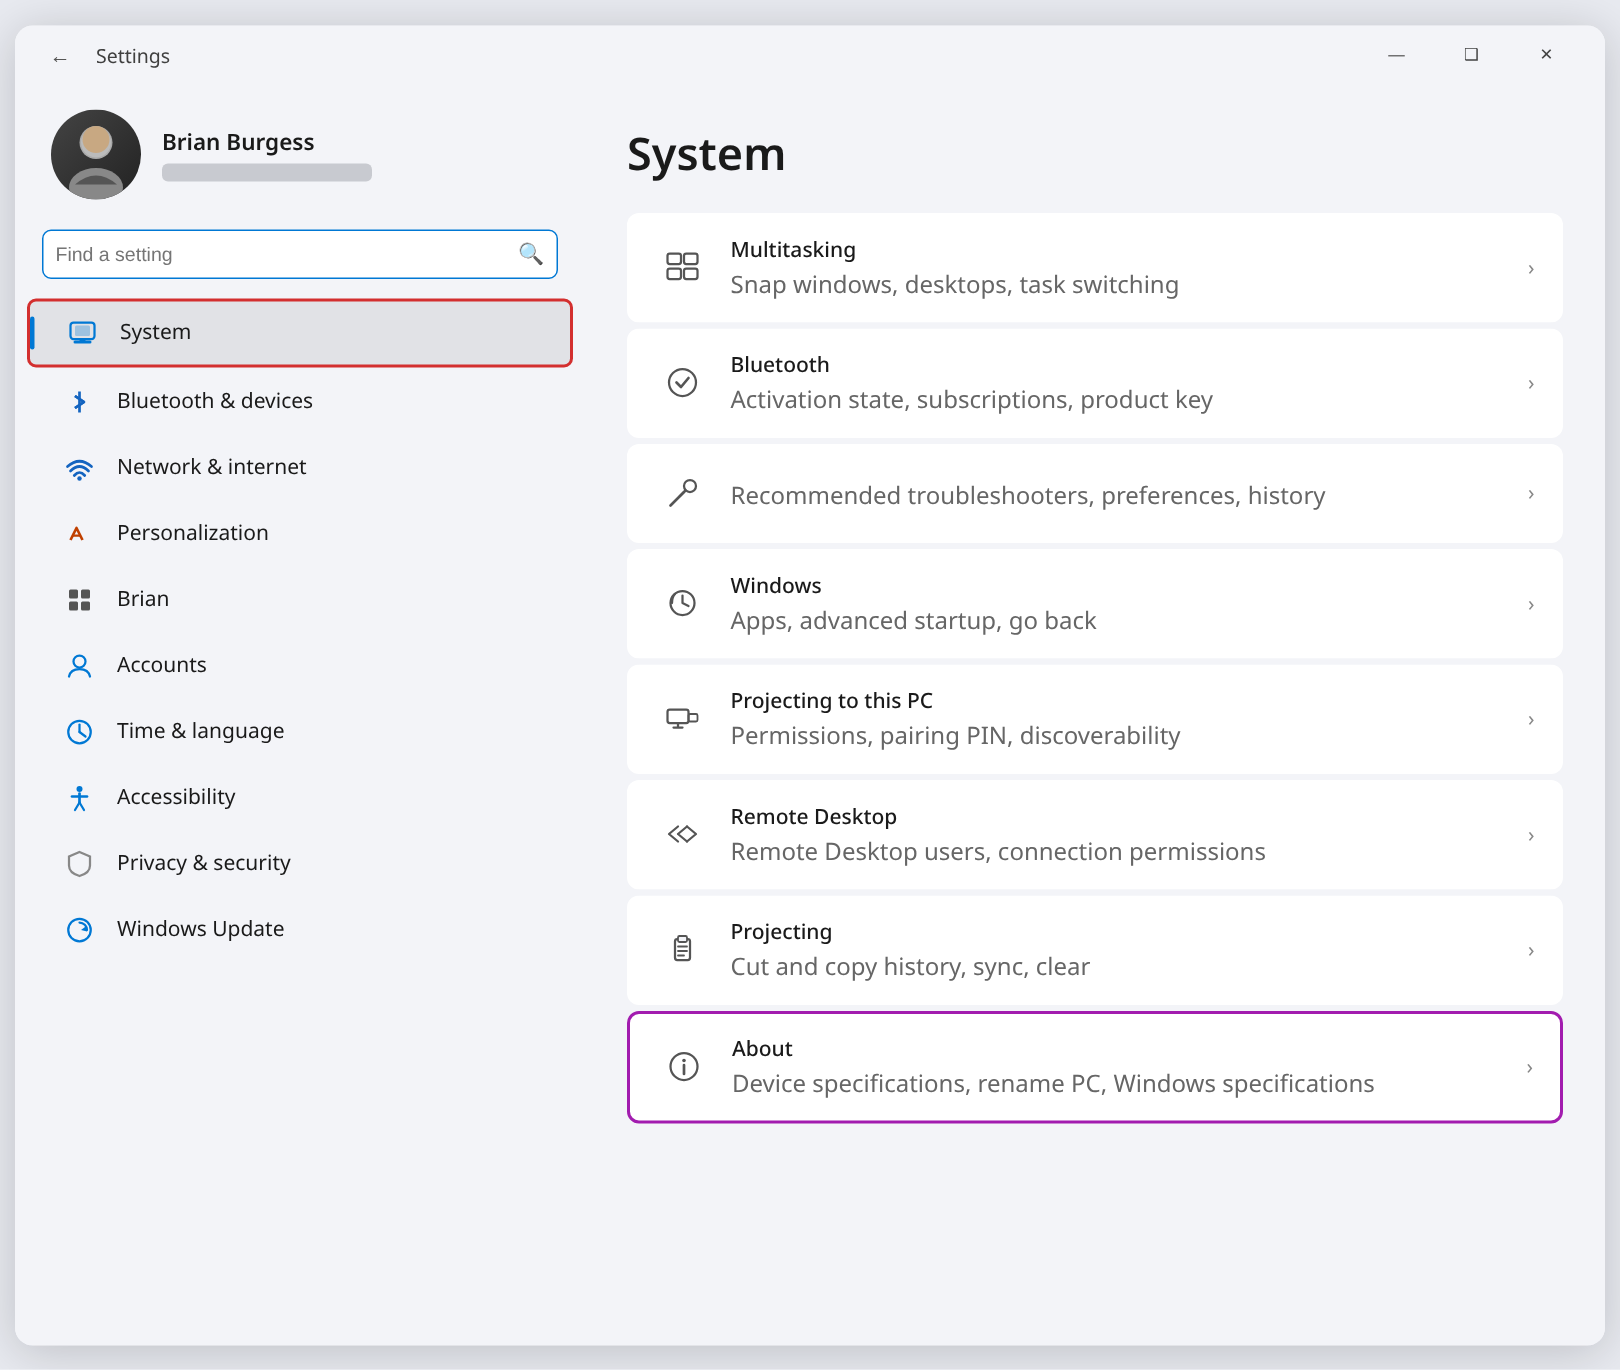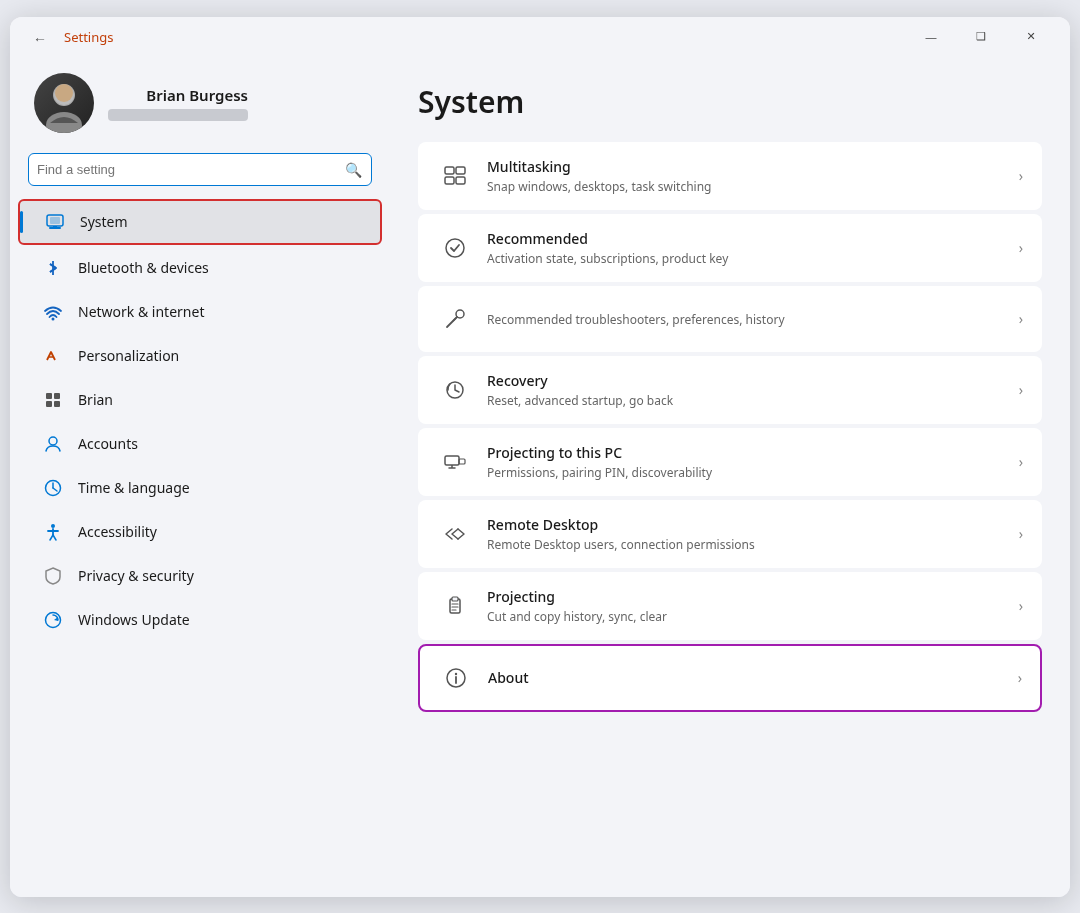--- a/index.html
+++ b/index.html
@@ -32,21 +32,21 @@
       background: #f3f4f8;
       flex-shrink: 0;
     }
     .titlebar-left {
       display: flex;
       align-items: center;
       gap: 10px;
     }
     .titlebar-title {
       font-size: 13px;
-      color: #c2410c;
+      color: #404040;
     }
     .back-btn {
       width: 28px;
       height: 28px;
       border-radius: 50%;
       border: none;
       background: transparent;
       cursor: pointer;
       display: flex;
       align-items: center;
@@ -104,21 +104,20 @@
       background: linear-gradient(135deg, #444 0%, #222 100%);
       display: flex;
       align-items: center;
       justify-content: center;
     }
     
     .user-info {
       display: flex;
       flex-direction: column;
       gap: 4px;
-      text-align: right;
     }
     .user-name {
       font-size: 15px;
       font-weight: 600;
       color: #1a1a1a;
     }
     .user-email {
       width: 140px;
       height: 12px;
       background: #c8cad0;
@@ -236,21 +235,21 @@
     .settings-item-text {
       flex: 1;
       padding-left: 14px;
     }
     .settings-item-title {
       font-size: 14px;
       font-weight: 500;
       color: #1a1a1a;
     }
     .settings-item-desc {
-      font-size: 12px;
+      font-size: 16px;
       color: #666;
       margin-top: 2px;
     }
     .chevron {
       color: #888;
       font-size: 14px;
     }
     
     .icon-blue { color: #0078d4; }
   </style>
@@ -441,21 +440,21 @@
         </div>
 
         <div class="settings-item">
           <div class="settings-item-icon">
             <svg width="24" height="24" viewBox="0 0 24 24" fill="none">
               <circle cx="12" cy="12" r="9" stroke="#555" stroke-width="1.5" fill="none"></circle>
               <path d="M8 12 L11 15 L16 9" stroke="#555" stroke-width="1.8" stroke-linecap="round" stroke-linejoin="round" fill="none"></path>
             </svg>
           </div>
           <div class="settings-item-text">
-            <div class="settings-item-title">Recommended</div>
+            <div class="settings-item-title">Bluetooth</div>
             <div class="settings-item-desc">Activation state, subscriptions, product key</div>
           </div>
           <span class="chevron">›</span>
         </div>
 
         <div class="settings-item">
           <div class="settings-item-icon">
             <svg width="24" height="24" viewBox="0 0 24 24" fill="none">
               <line x1="4" y1="20" x2="14" y2="10" stroke="#555" stroke-width="1.8" stroke-linecap="round"></line>
               <circle cx="17" cy="7" r="4" stroke="#555" stroke-width="1.5" fill="none"></circle>
@@ -470,22 +469,22 @@
 
         <div class="settings-item">
           <div class="settings-item-icon">
             <svg width="24" height="24" viewBox="0 0 24 24" fill="none">
               <circle cx="12" cy="12" r="8" stroke="#555" stroke-width="1.5" fill="none"></circle>
               <path d="M12 7 L12 12 L16 14" stroke="#555" stroke-width="1.5" stroke-linecap="round" stroke-linejoin="round" fill="none"></path>
               <path d="M7 6 Q5 8 5 12" stroke="#555" stroke-width="1.5" stroke-linecap="round" fill="none"></path>
             </svg>
           </div>
           <div class="settings-item-text">
-            <div class="settings-item-title">Recovery</div>
-            <div class="settings-item-desc">Reset, advanced startup, go back</div>
+            <div class="settings-item-title">Windows</div>
+            <div class="settings-item-desc">Apps, advanced startup, go back</div>
           </div>
           <span class="chevron">›</span>
         </div>
 
         <div class="settings-item">
           <div class="settings-item-icon">
             <svg width="24" height="24" viewBox="0 0 24 24" fill="none">
               <rect x="2" y="6" width="14" height="9" rx="1.5" stroke="#555" stroke-width="1.5" fill="none"></rect>
               <line x1="9" y1="15" x2="9" y2="18" stroke="#555" stroke-width="1.5"></line>
               <line x1="6" y1="18" x2="12" y2="18" stroke="#555" stroke-width="1.5" stroke-linecap="round"></line>
@@ -534,20 +533,21 @@
         <div class="settings-item highlighted">
           <div class="settings-item-icon">
             <svg width="24" height="24" viewBox="0 0 24 24" fill="none">
               <circle cx="12" cy="12" r="9" stroke="#555" stroke-width="1.5" fill="none"></circle>
               <line x1="12" y1="11" x2="12" y2="17" stroke="#555" stroke-width="1.8" stroke-linecap="round"></line>
               <circle cx="12" cy="8" r="1.2" fill="#555"></circle>
             </svg>
           </div>
           <div class="settings-item-text">
             <div class="settings-item-title">About</div>
+            <div class="settings-item-desc">Device specifications, rename PC, Windows specifications</div>
           </div>
           <span class="chevron">›</span>
         </div>
 
       </div>
     </div>
   </div>
 </div>
 
 </body></html>

